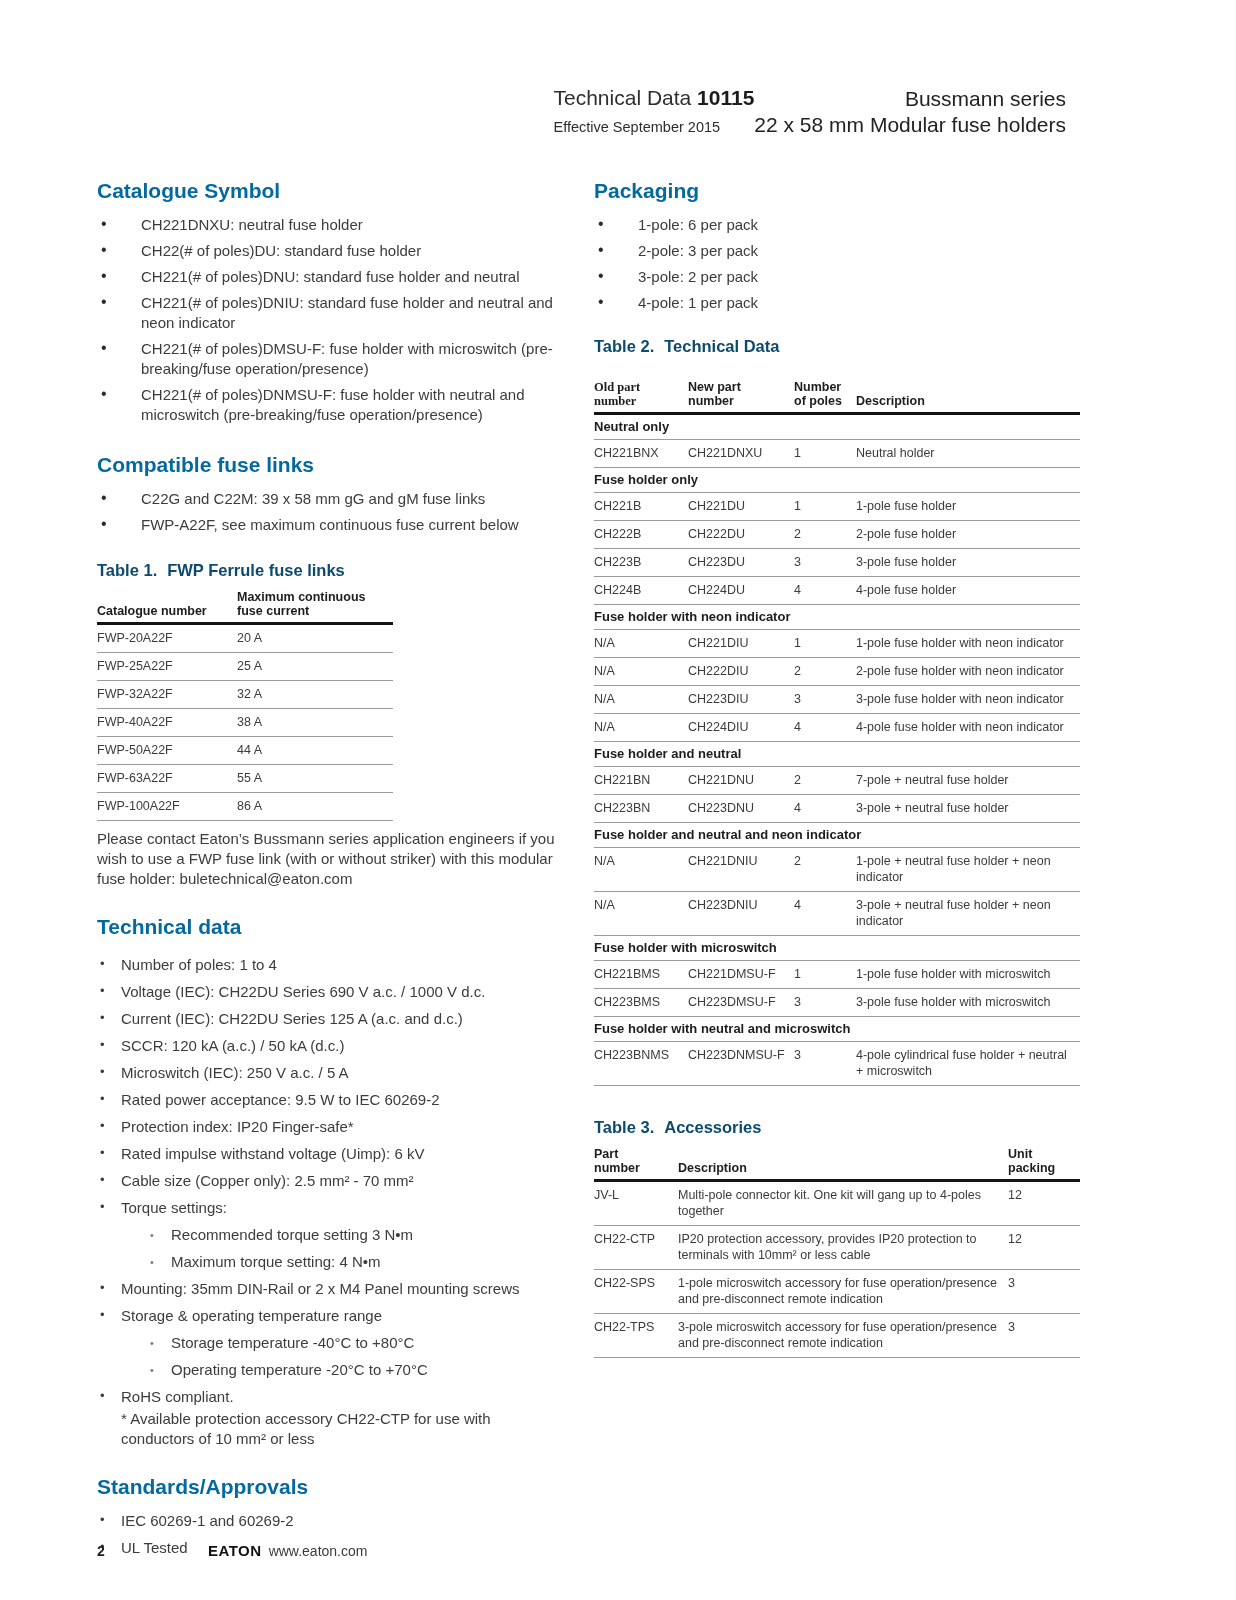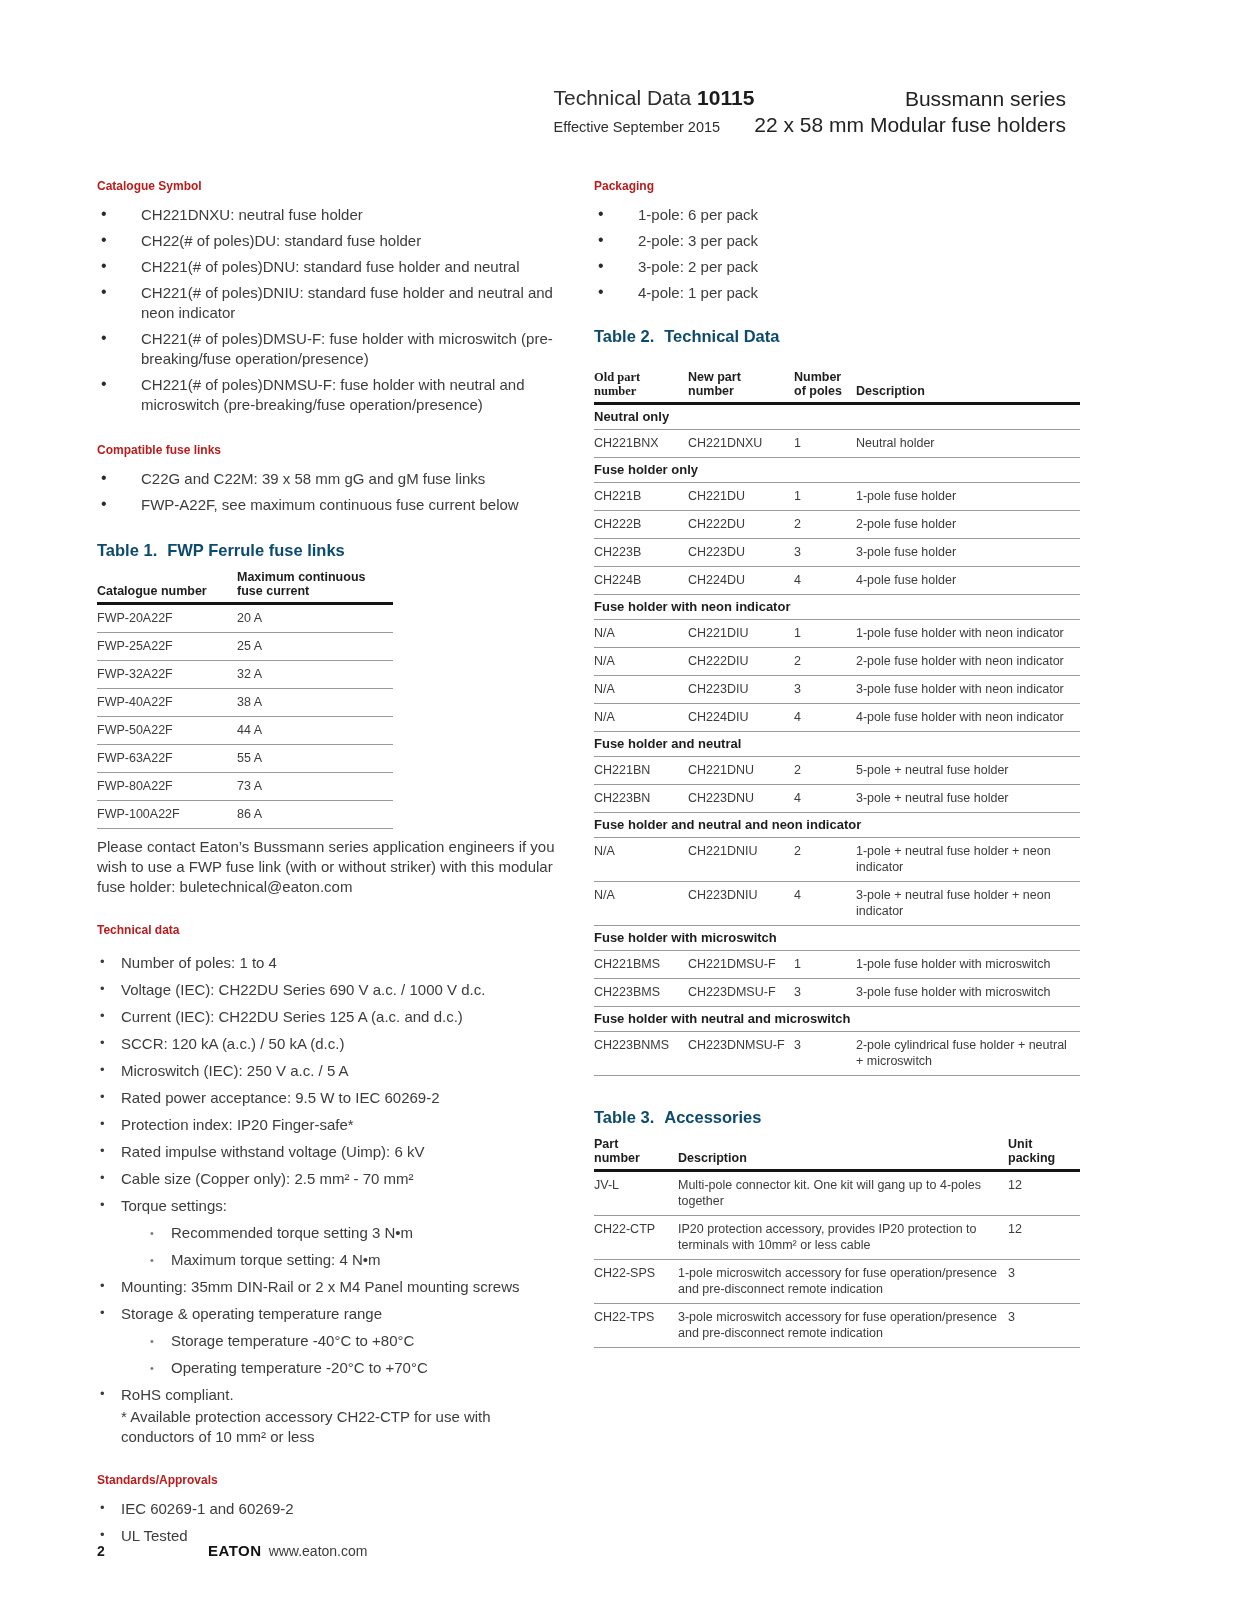--- a/index.html
+++ b/index.html
@@ -23,21 +23,21 @@
   .header-right { text-align:right; color:#222222; }
   .brand-series { font-size:21px; line-height:1.25; }
   .product-title { font-size:21px; line-height:1.25; }
 
   
   .columns { display:flex; padding-left:97px; margin-top:40px; }
   .col-left  { width:470px; margin-right:27px; }
   .col-right { width:486px; }
 
   h3.sec-title {
-    font-size:12px; font-weight:700; color:#b91c1c; margin-bottom:12px;
+    font-size:21px; font-weight:700; color:#0369a1; margin-bottom:12px;
   }
   .sec { margin-bottom:24px; }
 
   
   ul { list-style:none; }
   .blist li {
     position:relative; padding-left:44px;
     font-size:15px; line-height:20px; margin-bottom:6px; color:#3c3c3b;
   }
   .blist li::before {
@@ -178,24 +178,20 @@
               <div class="t-row">
                 <div class="c">FWP-50A22F</div>
                 <div class="c">44 A</div>
               </div>
 
               <div class="t-row">
                 <div class="c">FWP-63A22F</div>
                 <div class="c">55 A</div>
               </div>
 
-              <div class="t-row">
-                <div class="c">FWP-80A22F</div>
-                <div class="c">73 A</div>
-              </div>
 
               <div class="t-row">
                 <div class="c">FWP-100A22F</div>
                 <div class="c">86 A</div>
               </div>
             </div>
         </div>
       </div>
 
       <p class="contact-note">Please contact Eaton’s Bussmann series application engineers if you wish to use a FWP fuse link (with or without striker) with this modular fuse holder: buletechnical@eaton.com</p>
@@ -349,21 +345,21 @@
               </div>
 
               <div>
                 <div class="t-sec">Fuse holder and neutral</div>
                 <div>
 
                     <div class="t-row">
                       <div class="c">CH221BN</div>
                       <div class="c">CH221DNU</div>
                       <div class="c">2</div>
-                      <div class="c">5-pole + neutral fuse holder</div>
+                      <div class="c">7-pole + neutral fuse holder</div>
                     </div>
 
                     <div class="t-row">
                       <div class="c">CH223BN</div>
                       <div class="c">CH223DNU</div>
                       <div class="c">4</div>
                       <div class="c">3-pole + neutral fuse holder</div>
                     </div>
                   </div>
               </div>
@@ -409,21 +405,21 @@
               </div>
 
               <div>
                 <div class="t-sec">Fuse holder with neutral and microswitch</div>
                 <div>
 
                     <div class="t-row">
                       <div class="c">CH223BNMS</div>
                       <div class="c">CH223DNMSU-F</div>
                       <div class="c">3</div>
-                      <div class="c">2-pole cylindrical fuse holder + neutral + microswitch</div>
+                      <div class="c">4-pole cylindrical fuse holder + neutral + microswitch</div>
                     </div>
                   </div>
               </div>
             </div>
         </div>
       </div>
 
       <div class="sec t3-wrap">
         <div class="tbl-title">
           <span class="tbl-label">Table 3.</span><span>Accessories</span>

